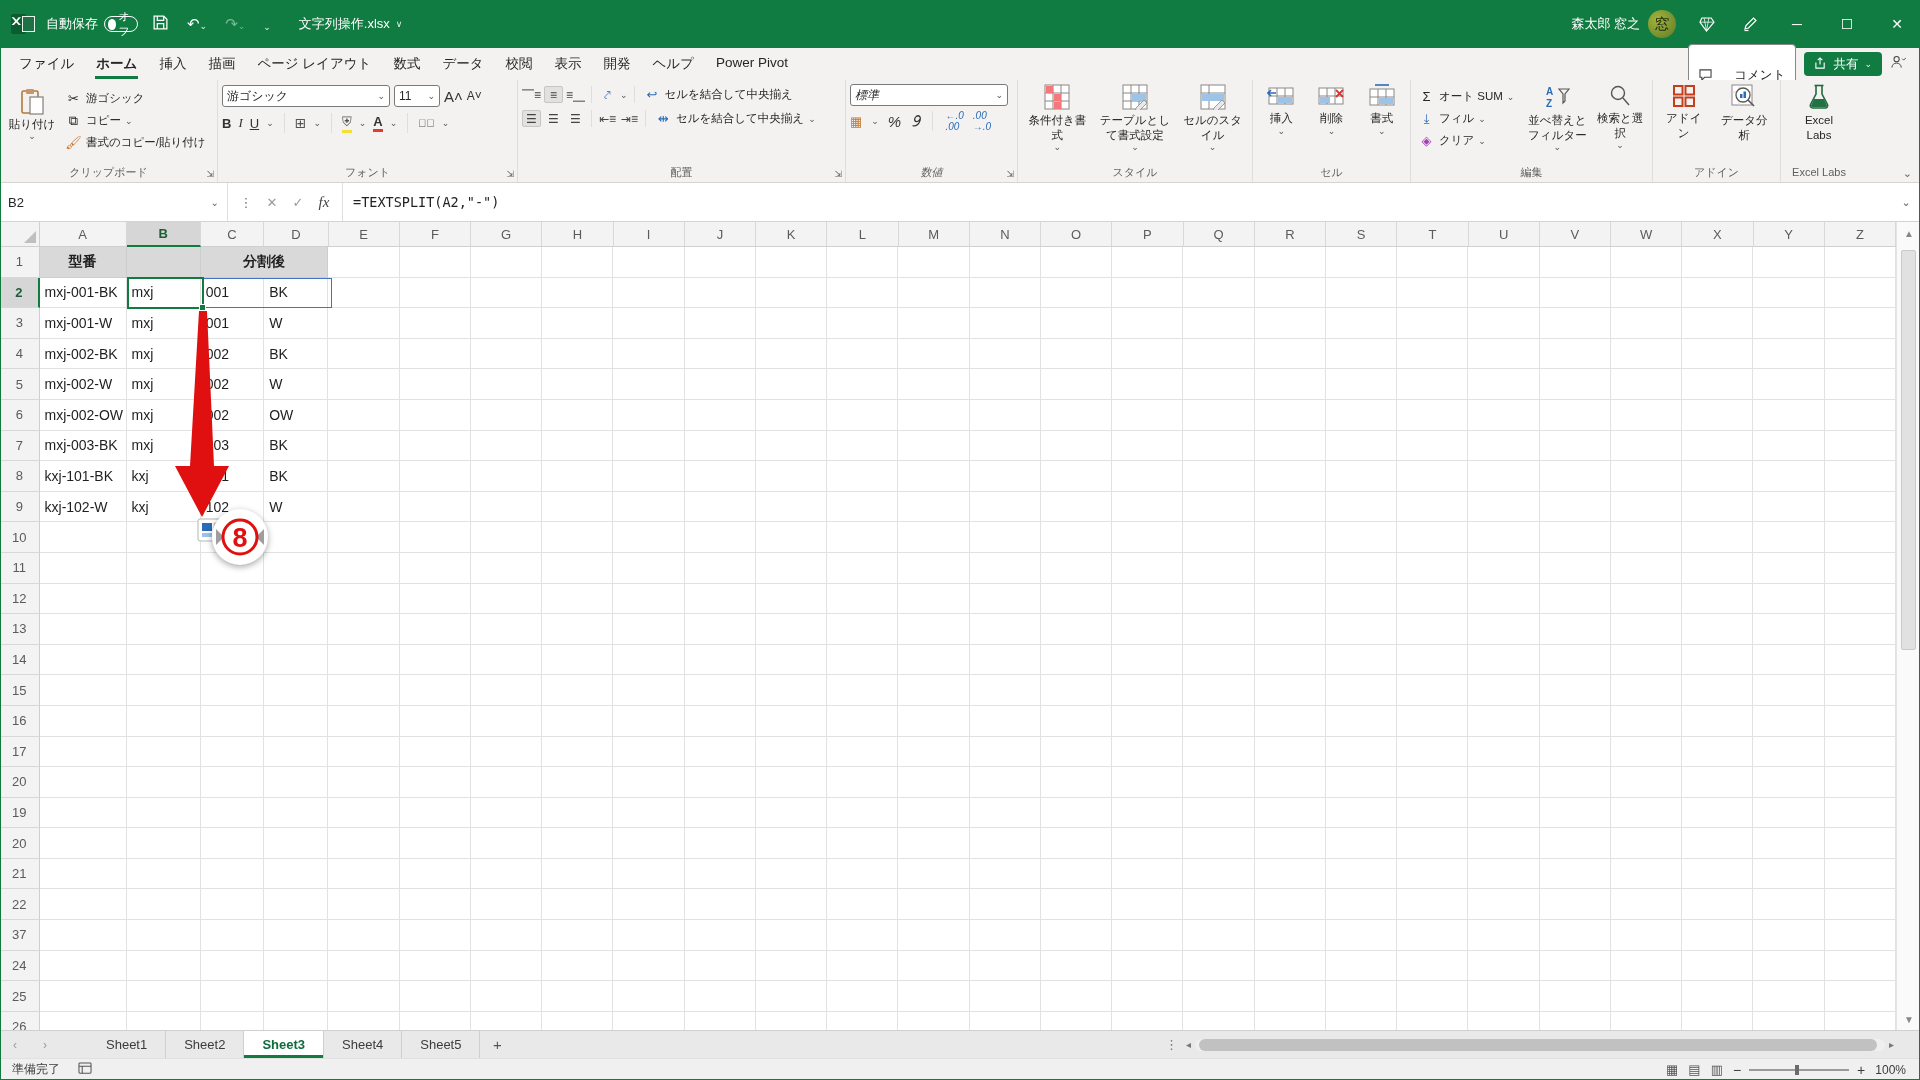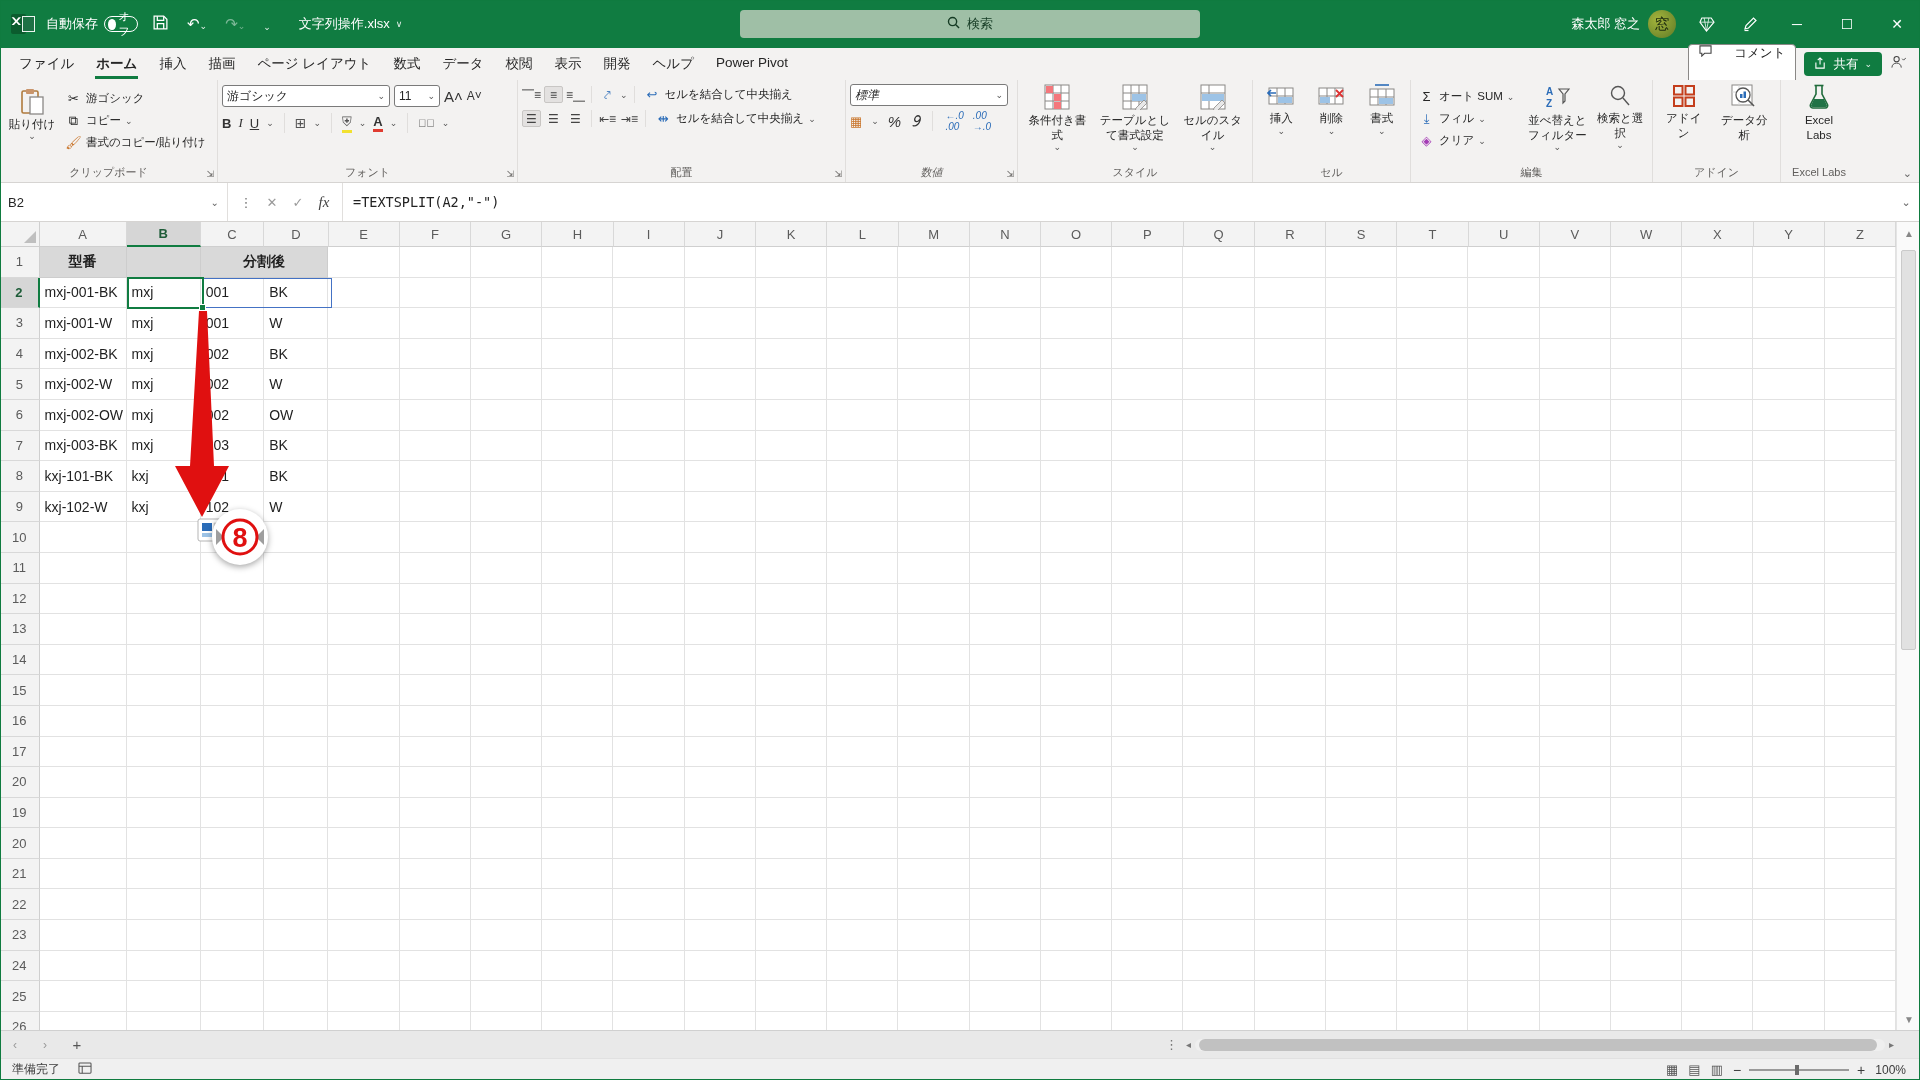--- a/index.html
+++ b/index.html
@@ -21,21 +21,21 @@
   .username { font-size:13px; margin-right:4px; }
   .avatar { width:28px; height:28px; border-radius:50%; background:radial-gradient(circle at 35% 35%, #A4B43C, #5E7A26); color:#1C2B10; font-size:15px; display:flex; align-items:center; justify-content:center; margin-right:6px; }
   .tb-ico { width:40px; height:48px; display:flex; align-items:center; justify-content:center; font-size:15px; }
   .winbtn { width:46px; height:48px; display:flex; align-items:center; justify-content:center; font-size:14px; }
   
   #menubar { position:absolute; left:0; top:48px; width:1920px; height:32px; background:#F3F2F1; display:flex; align-items:center; padding-left:8px; }
   .mtab { font-size:13.5px; color:#262626; padding:5px 11px; position:relative; white-space:nowrap; }
   .mtab.active { font-weight:bold; }
   .mtab.active::after { content:""; position:absolute; left:10px; right:10px; bottom:-1px; height:3px; background:#107C41; }
   .menu-right { margin-left:auto; display:flex; align-items:center; gap:8px; padding-right:14px; }
-  .comment-btn { border:1px solid #8A8886; border-radius:4px; background:#fff; height:41px; display:flex; align-items:flex-start; gap:22px; padding:0 10px; font-size:12.5px; color:#252525; }
+  .comment-btn { border:1px solid #8A8886; border-radius:4px; background:#fff; height:41px; display:flex; align-items:flex-end; gap:22px; padding:0 10px; font-size:12.5px; color:#252525; }
   .share-btn { background:#107C41; color:#fff; border-radius:4px; height:24px; display:flex; align-items:center; gap:6px; padding:0 10px; font-size:12.5px; }
   
   #ribbon { position:absolute; left:0; top:80px; width:1920px; height:103px; background:#F3F2F1; border-bottom:1px solid #D6D4D2; display:flex; }
   .rgroup { display:flex; flex-direction:column; border-right:1px solid #E0DEDC; padding:4px 4px 0 4px; position:relative; }
   .rbody { flex:1; display:flex; align-items:flex-start; gap:2px; }
   .rlabel { height:18px; text-align:center; font-size:11px; color:#605E5C; line-height:16px; }
   .launcher { position:absolute; right:3px; bottom:3px; font-size:9px; color:#605E5C; }
   .bigbtn { display:flex; flex-direction:column; align-items:center; justify-content:flex-start; width:56px; padding-top:3px; font-size:11.5px; color:#262626; text-align:center; line-height:1.25; }
   .bigbtn .bicon { height:30px; display:flex; align-items:center; justify-content:center; }
   .stack { display:flex; flex-direction:column; gap:1px; }
@@ -131,29 +131,20 @@
         </svg>
     </span>
     <span class="qat-btn">↶<span class="chev">⌄</span></span>
     <span class="qat-btn dim">↷<span class="chev">⌄</span></span>
     <span class="qat-btn"><span class="chev">⌄</span></span>
     <span class="fname">
         <span>文字列操作.xlsx</span>
         <span class="chev">∨</span>
       </span>
   </div>
-  <div id="searchbox">
-    <span>
-      <svg width="13" height="13" viewBox="0 0 14 14" fill="none" stroke="#143A23" stroke-width="1.5">
-          <circle cx="6" cy="6" r="4.4"></circle>
-          <path d="M9.5 9.5L13 13"></path>
-        </svg>
-    </span>
-    <span>検索</span>
-  </div>
   <div class="tb-right">
     <span class="username">森太郎 窓之</span>
     <span class="avatar">窓</span>
     <span class="tb-ico">
       <svg width="17" height="15" viewBox="0 0 18 16" fill="none" stroke="#fff" stroke-width="1.2">
           <path d="M4 1h10l3 4.5L9 15 2 5.5z"></path>
           <path d="M2 5.5h14M6.5 1L9 15M11.5 1L9 15" stroke-width=".8"></path>
         </svg>
     </span>
     <span class="tb-ico">
@@ -1187,21 +1178,21 @@
         <div class="cell" style="width: 72px;"></div>
         <div class="cell" style="width: 72px;"></div>
         <div class="cell" style="width: 72px;"></div>
         <div class="cell" style="width: 72px;"></div>
         <div class="cell" style="width: 72px;"></div>
         <div class="cell" style="width: 72px;"></div>
         <div class="cell" style="width: 72px;"></div>
         <div class="cell" style="width: 72px;"></div>
       </div>
       <div class="grow">
-        <div class="rh">23</div>
+        <div class="rh">37</div>
         <div class="cell" style="width: 88px;"></div>
         <div class="cell" style="width: 75px;"></div>
         <div class="cell" style="width: 64px;"></div>
         <div class="cell" style="width: 65px;"></div>
         <div class="cell" style="width: 72px;"></div>
         <div class="cell" style="width: 72px;"></div>
         <div class="cell" style="width: 72px;"></div>
         <div class="cell" style="width: 72px;"></div>
         <div class="cell" style="width: 72px;"></div>
         <div class="cell" style="width: 72px;"></div>
@@ -1317,20 +1308,27 @@
 
 <div id="vscroll">
   <span class="vs-arrow" style="top:0;">▲</span>
   <div id="vthumb"></div>
   <span class="vs-arrow" style="bottom:0;">▼</span>
 </div>
 
 <div id="tabbar">
   <span class="tab-nav">‹</span>
   <span class="tab-nav">›</span>
+  <div id="sheettabs" style="display:flex; margin-left:28px;">
+      <div class="sheettab">Sheet1</div>
+      <div class="sheettab">Sheet2</div>
+      <div class="sheettab active">Sheet3</div>
+      <div class="sheettab">Sheet4</div>
+      <div class="sheettab">Sheet5</div>
+    </div>
   <span class="addsheet">+</span>
   <div id="hscroll">
     <span class="hs-dots">⋮</span>
     <span class="hs-arrow">◂</span>
     <div id="hs-track">
         <div id="hs-thumb"></div>
       </div>
     <span class="hs-arrow">▸</span>
   </div>
 </div>

